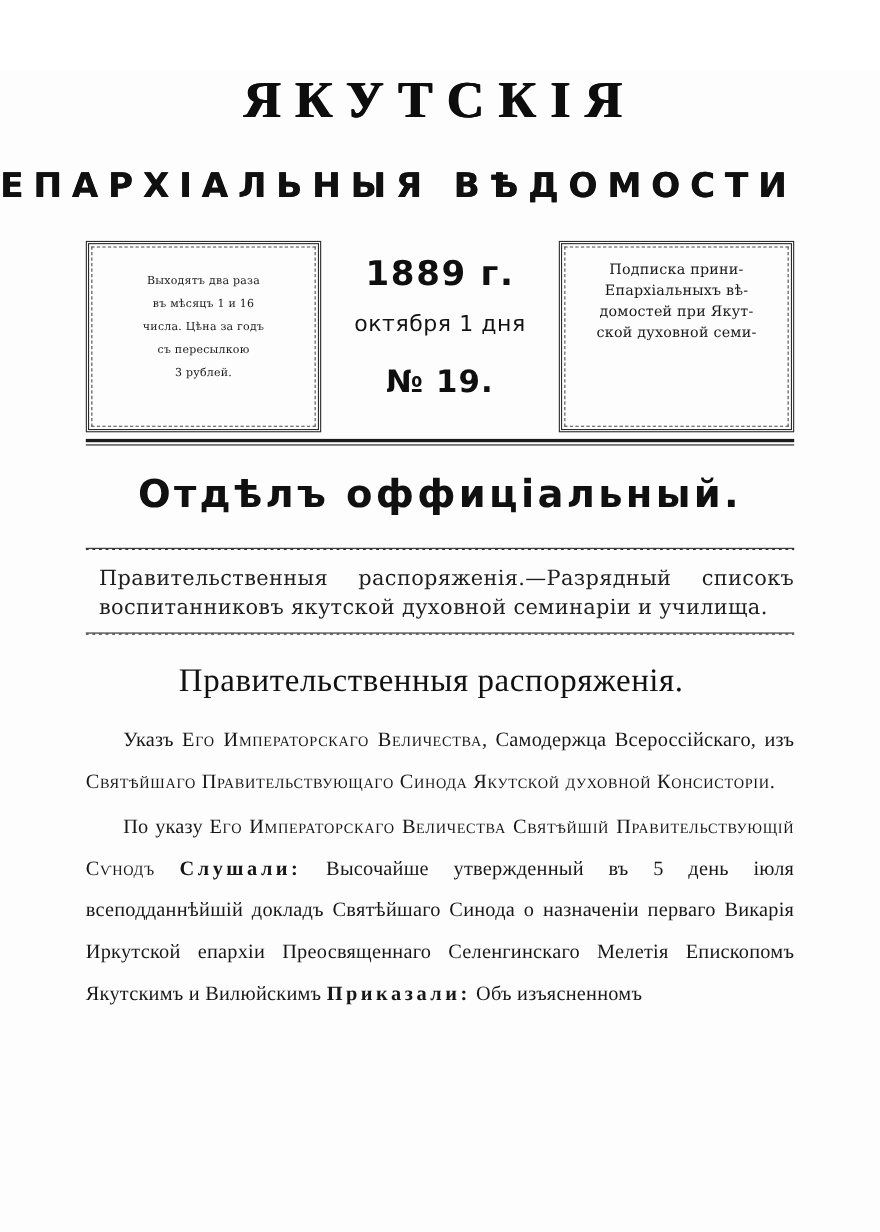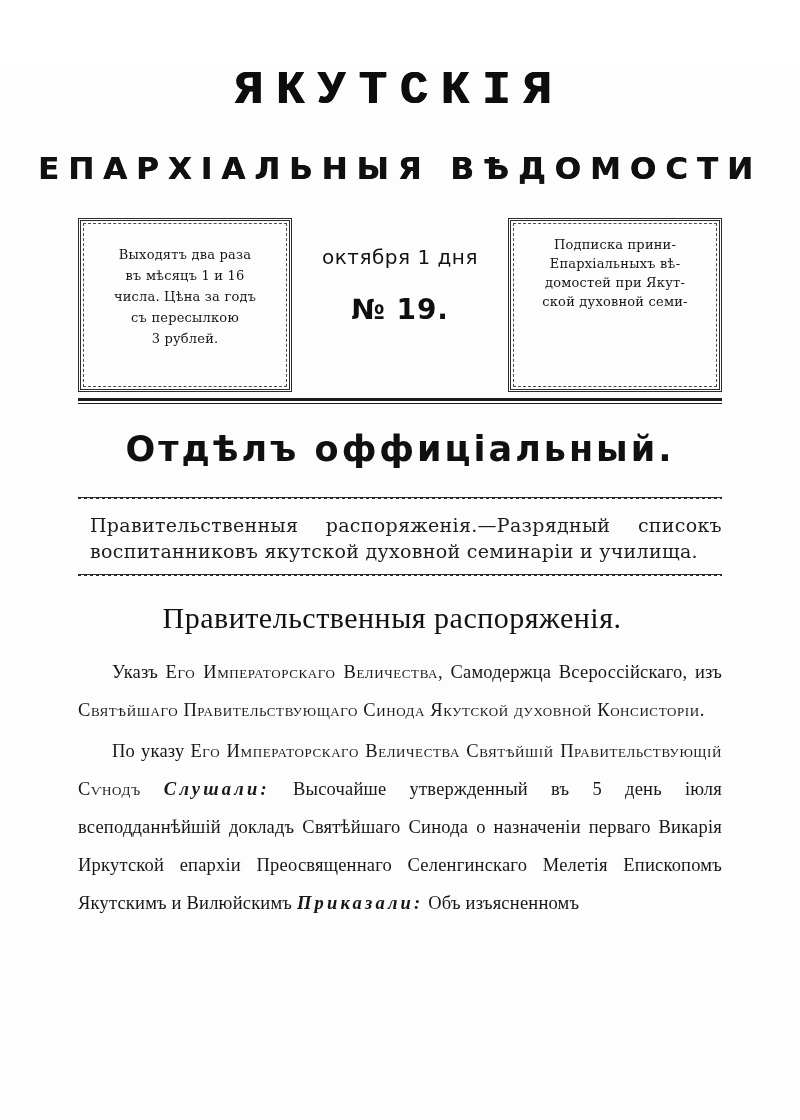--- a/index.html
+++ b/index.html
@@ -18,30 +18,30 @@
   .page {
     width: 800px;
     height: 1120px;
     position: relative;
     background: #fdfdfd;
   }
 
   
   .masthead-title {
     text-align: center;
-    font-family: Liberation Mono, monospace;
+    font-family: Liberation Serif, serif;
     font-weight: bold;
     letter-spacing: 13px;
     font-size: 47px;
     margin-top: 64px;
     color: #0d0d0d;
     text-shadow: 0.6px 0 0 #0d0d0d, -0.6px 0 0 #0d0d0d;
   }
   .masthead-sub {
-    text-align: center;
+    text-align: left;
     font-family: "DejaVu Sans", sans-serif;
     font-weight: bold;
     letter-spacing: 9px;
     font-size: 31px;
     margin-top: 33px;
     color: #101010;
     text-shadow: 0.4px 0 0 #101010;
   }
 
   
@@ -72,21 +72,21 @@
   }
   .ornbox-right {
     right: 78px;
     top: 0;
     width: 214px;
     height: 174px;
   }
   .ornbox .line {
     text-align: center;
     font-family: "DejaVu Serif", serif;
-    font-size: 13px;
+    font-size: 10px;
     line-height: 21px;
     color: #161616;
     letter-spacing: 0.2px;
     white-space: nowrap;
   }
   .ornbox-left .inner { padding-top: 17px; }
   .ornbox-right .inner { padding-top: 8px; }
   .ornbox-right .line { font-size: 13px; line-height: 19px; }
 
   .center-block {
@@ -174,21 +174,20 @@
     letter-spacing: 0.2px;
   }
   .body-text p { margin: 0 0 3px 0; text-indent: 34px; }
   .smallcaps {
     font-variant: small-caps;
     letter-spacing: 0.6px;
   }
   .spaced {
     letter-spacing: 3.2px;
     font-weight: bold;
-    font-style: italic;
   }
 </style>
 </head>
 <body>
 
 <div class="page">
 
   <div class="masthead-title">ЯКУТСКIЯ</div>
   <div class="masthead-sub">ЕПАРХIАЛЬНЫЯ ВѢДОМОСТИ</div>
 
@@ -198,20 +197,21 @@
       <div class="inner">
         <div class="line">Выходятъ два раза</div>
         <div class="line">въ мѣсяцъ 1 и 16</div>
         <div class="line">числа. Цѣна за годъ</div>
         <div class="line">съ пересылкою</div>
         <div class="line">3 рублей.</div>
       </div>
     </div>
 
     <div class="center-block">
+      <div class="center-year">1889 г.</div>
       <div class="center-date">октября 1 дня</div>
       <div class="center-num">№ 19.</div>
     </div>
 
     <div class="ornbox ornbox-right">
       <div class="inner">
         <div class="line">Подписка прини-</div>
         <div class="line">Епархіальныхъ вѣ-</div>
         <div class="line">домостей при Якут-</div>
         <div class="line">ской духовной семи-</div>

